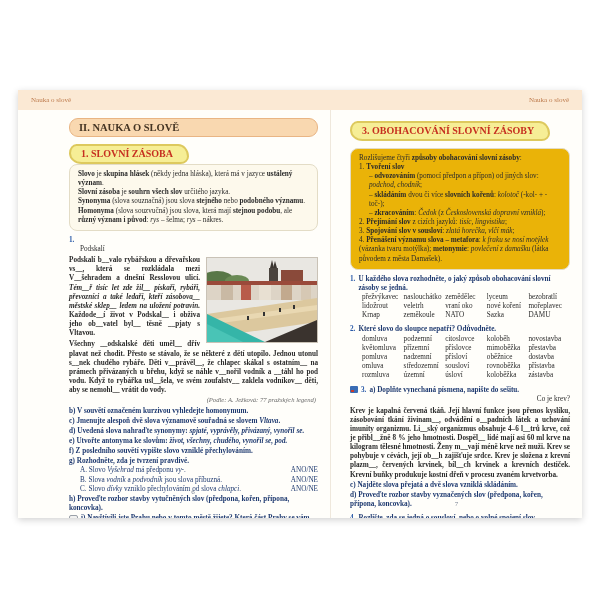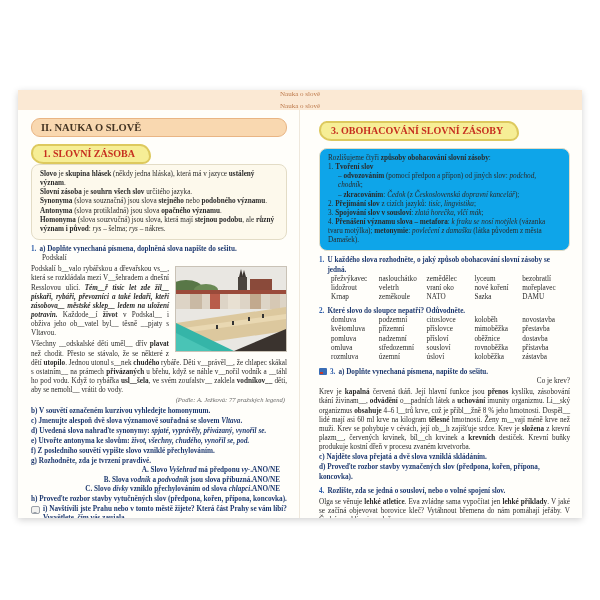--- a/index.html
+++ b/index.html
@@ -1,43 +1,43 @@
 <!DOCTYPE html>
 <html><head>
 <meta charset="utf-8">
 <style>
   html,body{margin:0;padding:0;width:600px;height:600px;background:#ffffff;
     font-family:"Liberation Serif", serif;color:#2b2b2b;}
   .spread{position:absolute;left:18px;top:90px;width:564px;height:428px;
     background:#fffefa;box-shadow:0 2px 7px rgba(0,0,0,.18);overflow:hidden;}
   .band{height:20px;background:#fbe9d4;display:flex;justify-content:space-between;
-    align-items:center;padding:0 13px;color:#bd7a4c;font-size:7px;flex-direction:column;}
-  .pages{display:flex;height:408px;}
+    align-items:center;padding:0 13px;color:#bd7a4c;font-size:7px;}
+  .pages{display:flex;height:408px;padding-left:38px;}
   .page{width:282px;box-sizing:border-box;position:relative;}
   .page.left{padding:8px 12px 4px 13px;border-right:1px solid #efe8dc;}
   .page.right{padding:8px 12px 4px 19px;}
   .banner{background:#f9d8b0;border:1px solid #e9b584;border-radius:9px;
     padding:3px 9px;font-size:10.5px;font-weight:bold;color:#453524;}
   .cloud{display:inline-block;background:#f6ee96;border:2px solid #ddc95e;
     border-radius:18px 26px 20px 30px / 22px 30px 18px 26px;
     padding:2px 14px 3px 10px;color:#c62f20;font-weight:bold;font-size:10px;}
   .defbox{margin-top:0;background:#fdf9ec;border:1px solid #e3dcc6;border-radius:8px;
     padding:5px 8px;font-size:7.2px;line-height:1.27;}
-  .theorybox{margin-top:7px;background:#0ea5e9;border:1px solid #e3dcc6;border-radius:8px;
+  .theorybox{margin-top:7px;background:#eab308;border:1px solid #e3dcc6;border-radius:8px;
     padding:5px 8px;font-size:7.2px;line-height:1.27;}
   .theorybox .ind{padding-left:10px;}
   .ex{margin-top:5px;font-size:7.2px;line-height:1.27;}
   .ex-head{display:flex;align-items:baseline;}
   .ex-num{color:#2a5aa8;font-weight:bold;margin-right:3px;white-space:nowrap;}
   .ex-title{color:#1f3a70;font-weight:bold;}
-  .passage{margin-top:2px;text-align:justify;}
+  .passage{margin-top:2px;text-align:justify;font-weight:bold;}
   .photo{float:right;width:110px;height:84px;margin:1px 0 3px 6px;border:1px solid #c9c2b6;}
   .src{text-align:right;font-style:italic;color:#6b6b6b;font-size:6.6px;margin:1px 2px 2px 0;}
   .item{color:#1f3a70;font-weight:bold;margin-top:1px;}
-  .grow{display:flex;justify-content:flex-end;width:238px;padding-left:11px;color:#1f3a70;font-weight:bold;}
+  .grow{display:flex;justify-content:space-between;width:238px;padding-left:11px;color:#1f3a70;}
   .anone{color:#1f3a70;}
   .wrow{padding-left:12px;display:flex;}
   .wrow .wcol{flex:0 0 20%;}
   .pagenum{position:absolute;left:0;right:0;text-align:center;color:#7b8494;font-size:7px;}
   .marker{display:inline-block;width:8px;height:7px;background:#3a6db5;border-radius:1px;
     position:relative;margin-right:3px;flex:0 0 auto;top:1px;}
   .marker::after{content:"";position:absolute;left:1px;bottom:1px;width:3px;height:2px;background:#c8392b;}
   .bubble{display:inline-block;width:7px;height:6px;border:1px solid #9aa0a8;border-radius:2px;
     margin-right:3px;flex:0 0 auto;position:relative;top:1px;background:#f2f2f0;}
   .bubble::after{content:"";position:absolute;left:1px;bottom:-3px;border:2px solid transparent;border-top-color:#9aa0a8;}
@@ -55,28 +55,26 @@
 
     <div class="page left">
       <div class="banner">II. NAUKA O SLOVĚ</div>
       <div style="margin-top:6px;">
         <span class="cloud">1. SLOVNÍ ZÁSOBA</span>
       </div>
       <div class="defbox">
         <div><b>Slovo</b> je <b>skupina hlásek</b> (někdy jedna hláska), která má v jazyce <b>ustálený význam</b>.</div>
         <div><b>Slovní zásoba</b> je <b>souhrn všech slov</b> určitého jazyka.</div>
         <div><b>Synonyma</b> (slova souznačná) jsou slova <b>stejného</b> nebo <b>podobného významu</b>.</div>
-        <div><b>Antonyma</b> (slova protikladná) jsou slova <b>opačného významu</b>.</div>
         <div><b>Homonyma</b> (slova souzvučná) jsou slova, která mají <b>stejnou podobu</b>, ale <b>různý význam i původ</b>: <i>rys</i> – šelma; <i>rys</i> – nákres.</div>
       </div>
 
       <div class="ex">
         <div class="ex-head">
           <span class="ex-num">1.</span>
-          <span class="ex-title">a) Doplňte vynechaná písmena, doplněná slova napište do sešitu.</span>
         </div>
         <div style="padding-left:11px;">Podskalí</div>
         <div class="passage">
           <svg class="photo" viewBox="0 0 110 84" xmlns="http://www.w3.org/2000/svg">
             <rect x="0" y="0" width="110" height="84" fill="#e9e7e2"></rect>
             <ellipse cx="10" cy="21" rx="16" ry="8" fill="#587747"></ellipse>
             <ellipse cx="30" cy="23" rx="12" ry="6" fill="#6a8a55"></ellipse>
             <rect x="62" y="10" width="9" height="13" fill="#4a443e"></rect>
             <polygon points="63,10 65,2 67,10" fill="#3c3631"></polygon>
             <polygon points="66,10 68,3 70,10" fill="#3c3631"></polygon>
@@ -130,21 +128,22 @@
     </div>
 
     <div class="page right">
       <div style="margin-top:2px;">
         <span class="cloud">3. OBOHACOVÁNÍ SLOVNÍ ZÁSOBY</span>
       </div>
       <div class="theorybox">
         <div>Rozlišujeme čtyři <b>způsoby obohacování slovní zásoby</b>:</div>
         <div>1. <b>Tvoření slov</b></div>
         <div class="ind">– <b>odvozováním</b> (pomocí předpon a přípon) od jiných slov: <i>podchod, chodník</i>;</div>
-        <div class="ind">– <b>zkracováním</b>: <i>Čedok</i> (z <i>Československá dopravní kancelář</i>);</div>
+        <div class="ind">– <b>skládáním</b> dvou či více <b>slovních kořenů</b>: <i>kolotoč</i> (-kol- + -toč-);</div>
+        <div class="ind">– <b>zkracováním</b>: <i>Čedok</i> (z <i>Československá dopravní vzniklá</i>);</div>
         <div>2. <b>Přejímání slov</b> z cizích jazyků: <i>tisíc, lingvistika</i>;</div>
         <div>3. <b>Spojování slov v sousloví</b>: <i>zlatá horečka, vlčí mák</i>;</div>
         <div>4. <b>Přenášení významu slova – metafora</b>: <i>k fraku se nosí motýlek</i> (vázanka tvaru motýlka); <b>metonymie</b>: <i>povlečení z damašku</i> (látka původem z města Damašek).</div>
       </div>
 
       <div class="ex">
         <div class="ex-head">
           <span class="ex-num">1.</span>
           <span class="ex-title">U každého slova rozhodněte, o jaký způsob obohacování slovní zásoby se jedná.</span>
         </div>

